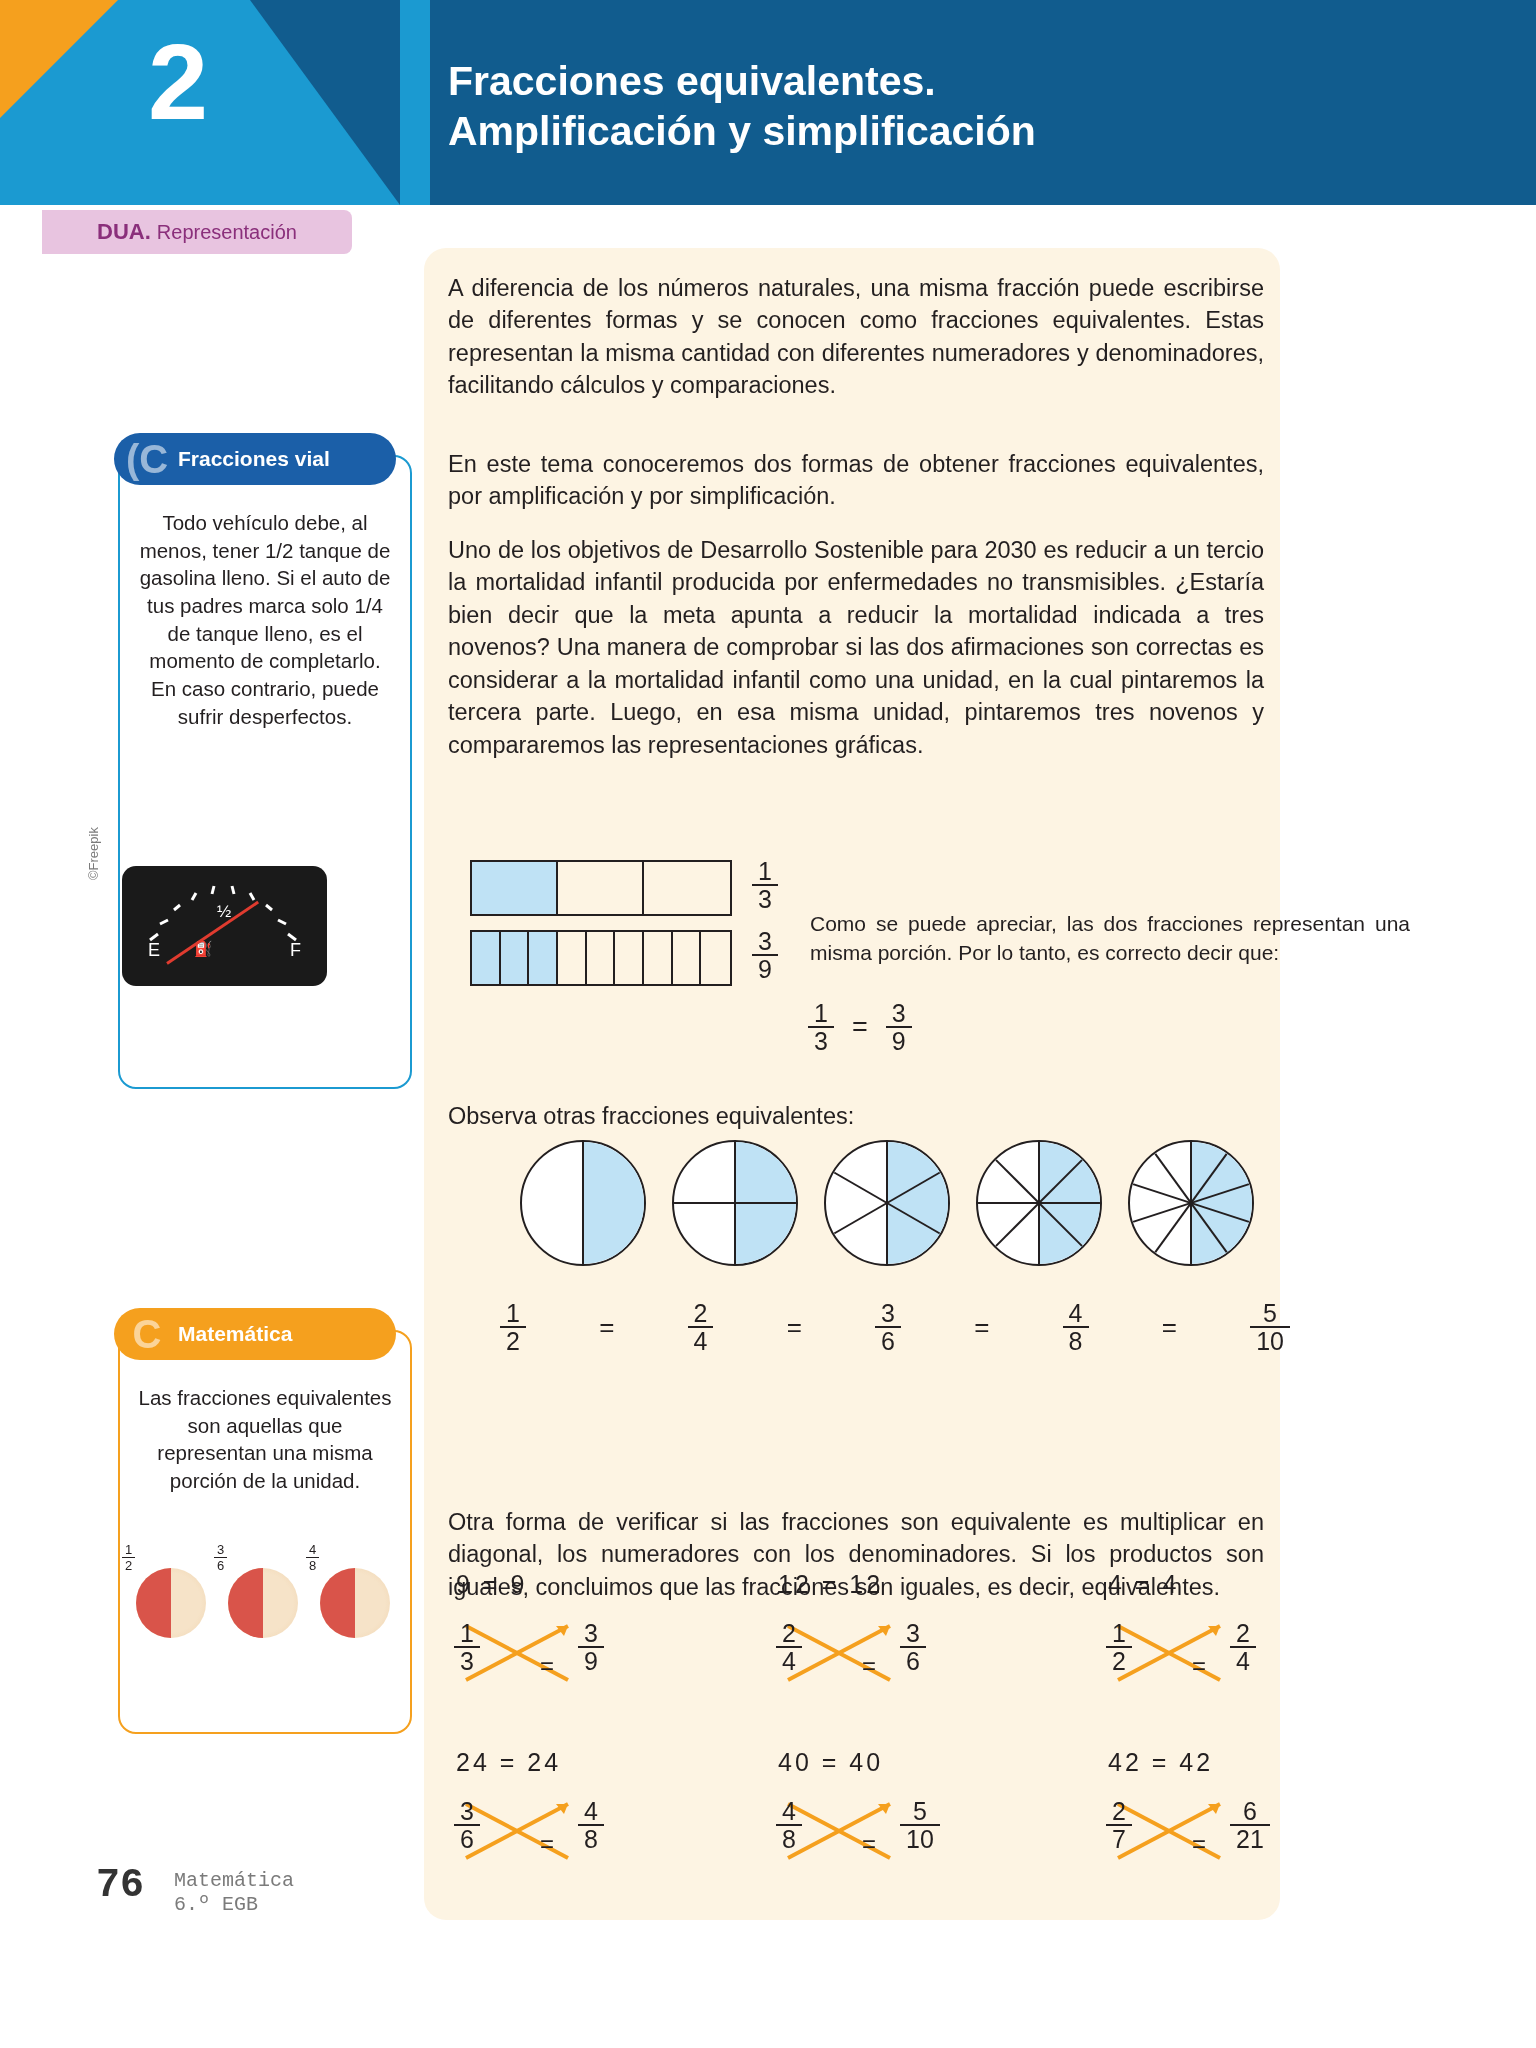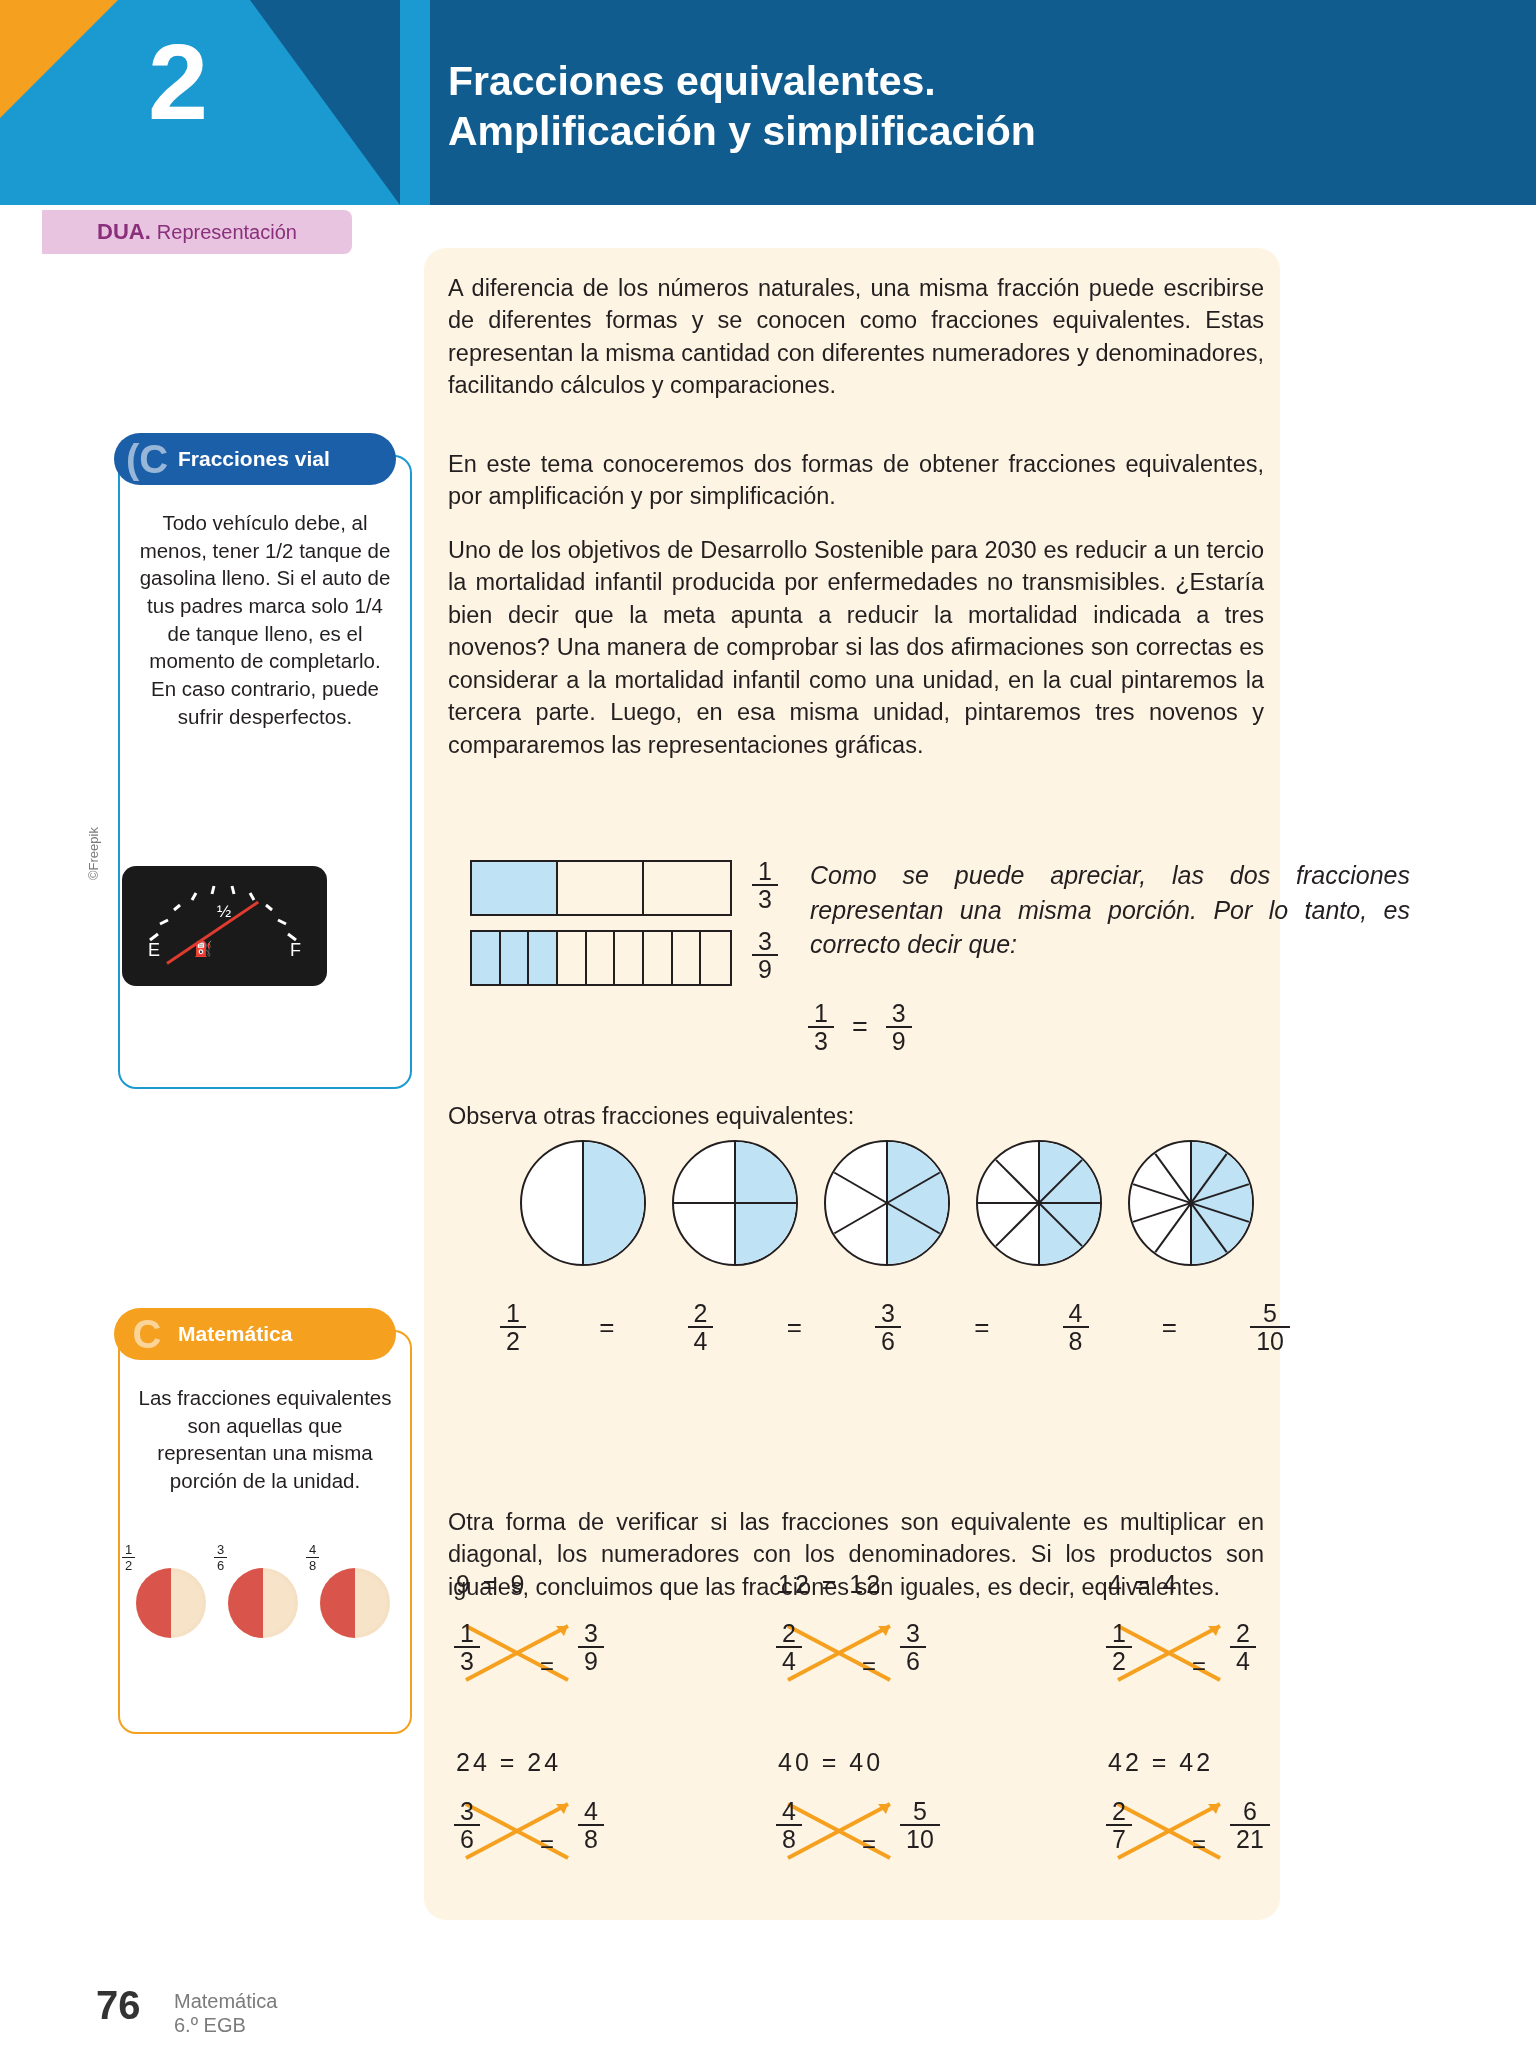--- a/index.html
+++ b/index.html
@@ -125,38 +125,38 @@
   .bars{position:absolute;left:470px;top:860px;}
   .barrow{position:relative;height:52px;margin-bottom:18px;}
   .bar{position:absolute;left:0;top:0;height:52px;border:2px solid #231f20;display:flex;}
   .bar .cell{border-right:2px solid #231f20;height:100%;box-sizing:border-box;}
   .bar .cell:last-child{border-right:none;}
   .cell.fill{background:#bfe2f5;}
   .frac{display:inline-block;text-align:center;font-size:25px;line-height:1.05;}
   .frac .num{display:block;padding:0 6px;border-bottom:2px solid #231f20;}
   .frac .den{display:block;padding:0 6px;}
   .rightnote{
-    position:absolute;left:810px;top:858px;width:600px;
-    font-size:25px;line-height:1.38;text-align:justify;font-style:italic;
+    position:absolute;left:810px;top:910px;width:600px;
+    font-size:21px;line-height:1.38;text-align:justify;
   }
   .eqbig{position:absolute;left:808px;top:1000px;display:flex;align-items:center;gap:18px;font-size:27px;}
   
   .circles{position:absolute;left:520px;top:1140px;width:740px;height:130px;}
   .circ{position:absolute;top:0;width:122px;height:122px;border-radius:50%;border:2px solid #231f20;overflow:hidden;background:#fff;}
   .circ .half-f{position:absolute;right:0;top:0;width:61px;height:122px;background:#bfe2f5;}
   .circ .ln{position:absolute;left:60px;top:0;width:2px;height:122px;background:#231f20;transform-origin:center center;}
   .fracrow{position:absolute;left:500px;top:1300px;width:790px;display:flex;align-items:center;justify-content:space-between;font-size:26px;}
   
   .cross{position:absolute;width:230px;height:150px;}
   .cross .top{position:absolute;top:0;left:8px;font-size:25px;letter-spacing:3px;}
   .cross .lf{position:absolute;left:6px;top:50px;}
   .cross .rf{position:absolute;left:130px;top:50px;}
   .cross .eq{position:absolute;left:92px;top:82px;font-size:24px;}
   .cross svg{position:absolute;left:0;top:42px;}
-  .pagefoot{position:absolute;left:96px;top:1983px;}
+  .pagefoot{position:absolute;left:96px;top:1863px;font-family:Liberation Mono, monospace;}
   .pagefoot .num{font-size:40px;font-weight:bold;color:#333;}
   .pagefoot .txt{position:absolute;left:78px;top:6px;font-size:20px;color:#7b7b7b;line-height:1.2;}
 </style>
 </head>
 <body>
 
 <div class="header">
   <div class="header-blue"></div>
   <div class="header-cyan"></div>
   <div class="header-orange"></div>

